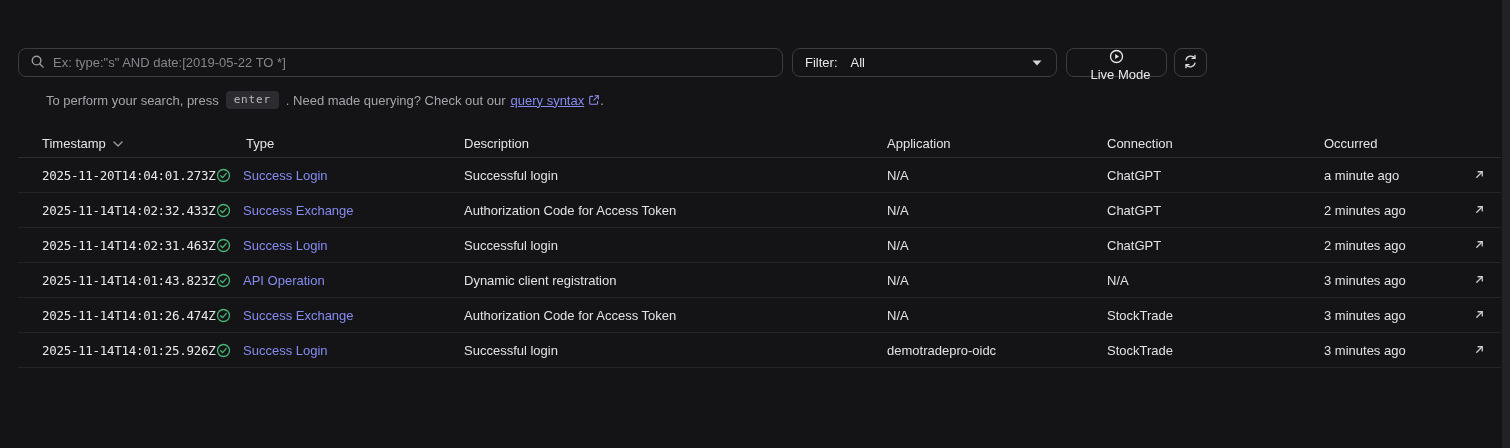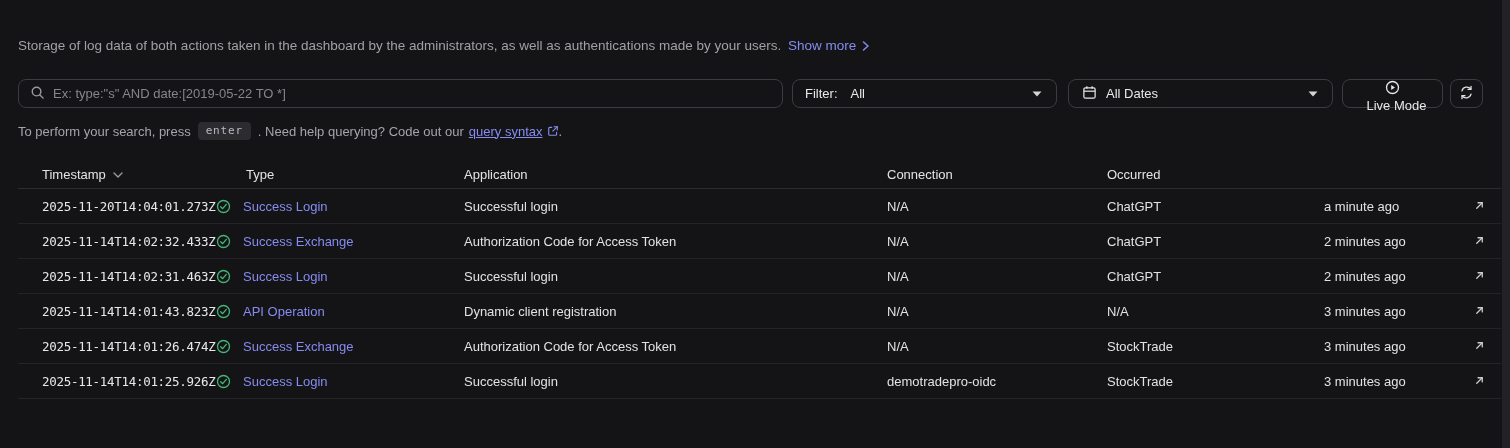--- a/index.html
+++ b/index.html
@@ -29,21 +29,21 @@
   .filter-select .val { margin-left:13px; }
   .date-select { width:265px; margin-left:11px; padding:0 14px 0 13px; }
   .date-select .val { margin-left:9px; }
   .caret { margin-left:auto; color:#d4d4d8; display:flex; }
 
   .btn { cursor:pointer; }
   .live-btn { width:101px; margin-left:9px; padding:0 11px; font-weight:500;flex-direction:column; }
   .live-btn .lbl { margin-left:8px; white-space:nowrap; }
   .refresh-btn { width:33px; margin-left:7px; justify-content:center; color:#e0e0e3; }
 
-  .search-help { margin-top:14px; font-size:13px; color:#a4a4aa; display:flex; align-items:center; }
+  .search-help { margin-top:14px; font-size:13px; color:#a4a4aa; display:flex; align-items:center;margin-left:28px; }
   .kbd { font-family:"DejaVu Sans Mono", monospace; font-size:11px; letter-spacing:0.8px;
          background:#2b2b30; color:#b9b9bf; border-radius:4px; padding:2px 8px 3px; margin:0 7px; }
   .help-link { color:#868bf0; text-decoration:underline; cursor:pointer; margin-left:5px;text-align:center; }
   .ext-icon { display:inline-flex; color:#868bf0; margin-left:4px; vertical-align:-2px; }
 
   .log-table { margin-top:21px; }
   .t-row { display:grid; grid-template-columns:174px 248px 423px 220px 217px 134px 43px;
            align-items:center; padding-left:24px; width:1483px; }
   .t-head { height:28px; border-bottom:1px solid #2b2b30; font-size:13px; font-weight:500; color:#e3e3e6; }
   .t-head .th { display:flex; align-items:center; }
@@ -58,26 +58,20 @@
   .row-open { justify-self:center; color:#cdcdd1; display:flex; cursor:pointer; background:none; border:none; padding:4px; }
 
   .scrollbar-track { position:absolute; top:0; right:0; width:8px; height:448px; background:#222226; }
 </style>
 </head>
 <body>
 
 <div class="page">
 
 
-  <p class="description">
-    <span>Storage of log data of both actions taken in the dashboard by the administrators, as well as authentications made by your users.</span>
-    <a class="show-more"><span>Show more</span><span class="chev"><svg width="8" height="10" viewBox="0 0 8 10">
-            <path d="M1.5 1 L6 5 L1.5 9" fill="none" stroke="currentColor" stroke-width="1.5" stroke-linecap="round" stroke-linejoin="round"></path>
-          </svg></span></a>
-  </p>
 
   <div class="toolbar">
 
     <div class="ctl search-box">
       <span><svg width="15" height="15" viewBox="0 0 16 16">
             <circle cx="7" cy="7" r="4.6" fill="none" stroke="currentColor" stroke-width="1.5"></circle>
             <line x1="10.6" y1="10.6" x2="14" y2="14" stroke="currentColor" stroke-width="1.5" stroke-linecap="round"></line>
           </svg></span>
       <input type="text" placeholder="Ex: type:&quot;s&quot; AND date:[2019-05-22 TO *]" style="">
     </div>
@@ -85,34 +79,20 @@
     <div class="ctl select filter-select">
       <span class="lbl">Filter:</span>
       <span class="val">All</span>
       <span class="caret">
           <svg width="10" height="6" viewBox="0 0 10 6">
             <path d="M0.5 0.5 L9.5 0.5 L5 5.5 Z" fill="currentColor"></path>
           </svg>
         </span>
     </div>
 
-    <div class="ctl select date-select">
-      <span><svg width="15" height="15" viewBox="0 0 16 16" fill="none" stroke="currentColor" stroke-width="1.3">
-            <rect x="2" y="3" width="12" height="11" rx="1.6"></rect>
-            <line x1="2" y1="6.6" x2="14" y2="6.6"></line>
-            <line x1="5.2" y1="1.3" x2="5.2" y2="4"></line>
-            <line x1="10.8" y1="1.3" x2="10.8" y2="4"></line>
-          </svg></span>
-      <span class="val">All Dates</span>
-      <span class="caret">
-          <svg width="10" height="6" viewBox="0 0 10 6">
-            <path d="M0.5 0.5 L9.5 0.5 L5 5.5 Z" fill="currentColor"></path>
-          </svg>
-        </span>
-    </div>
 
     <button class="ctl btn live-btn">
       <span><svg width="15" height="15" viewBox="0 0 16 16">
             <circle cx="8" cy="8" r="6.4" fill="none" stroke="currentColor" stroke-width="1.4"></circle>
             <path d="M6.6 5.4 L10.6 8 L6.6 10.6 Z" fill="currentColor"></path>
           </svg></span>
       <span class="lbl">Live Mode</span>
     </button>
 
     <button class="ctl btn refresh-btn">
@@ -122,21 +102,21 @@
             <path d="M12.8 9.8 A5.3 5.3 0 0 1 3.4 11.6"></path>
             <polyline points="3.2,14.6 3.2,11.4 6.4,11.4"></polyline>
           </svg></span>
     </button>
 
   </div>
 
   <p class="search-help">
     <span>To perform your search, press</span>
     <span class="kbd">enter</span>
-    <span>. Need help querying? Code out our</span>
+    <span>. Need made querying? Check out our</span>
     <a class="help-link">query syntax</a>
     <span class="ext-icon">
         <svg width="12" height="12" viewBox="0 0 14 14" fill="none" stroke="currentColor" stroke-width="1.3" stroke-linecap="round" stroke-linejoin="round">
           <path d="M5.5 2.8 H3.2 A1.2 1.2 0 0 0 2 4 v6.8 A1.2 1.2 0 0 0 3.2 12 h6.8 A1.2 1.2 0 0 0 11.2 10.8 V8.5"></path>
           <polyline points="8.2,2 12,2 12,5.8"></polyline>
           <line x1="12" y1="2" x2="6.8" y2="7.2"></line>
         </svg>
       </span>
     <span>.</span>
   </p>
@@ -146,20 +126,21 @@
     <div class="t-row t-head">
       <div class="th">
         <span>Timestamp</span>
         <span class="sort-chev">
             <svg width="10" height="6" viewBox="0 0 10 6">
               <path d="M1 1 L5 5 L9 1" fill="none" stroke="currentColor" stroke-width="1.4" stroke-linecap="round" stroke-linejoin="round"></path>
             </svg>
           </span>
       </div>
       <div class="th th-type">Type</div>
+      <div class="th">Description</div>
       <div class="th">Application</div>
       <div class="th">Connection</div>
       <div class="th">Occurred</div>
       <div class="th"></div>
     </div>
 
     <div class="t-row t-data">
       <div class="cell-ts">2025-11-20T14:04:01.273Z</div>
       <div class="cell-type">
         <span class="check-icon">

